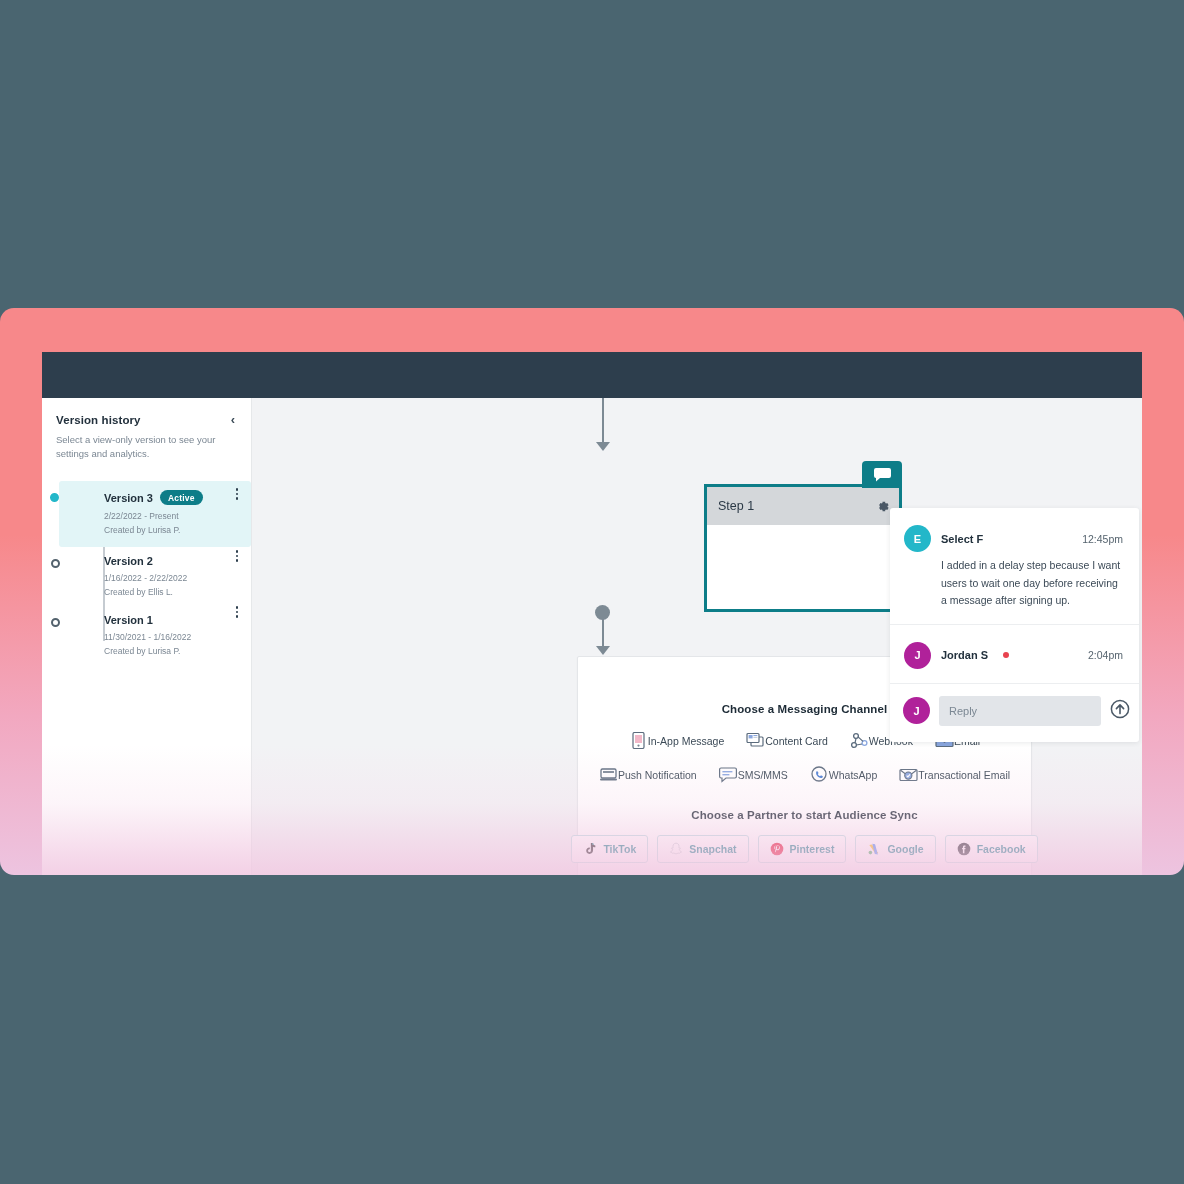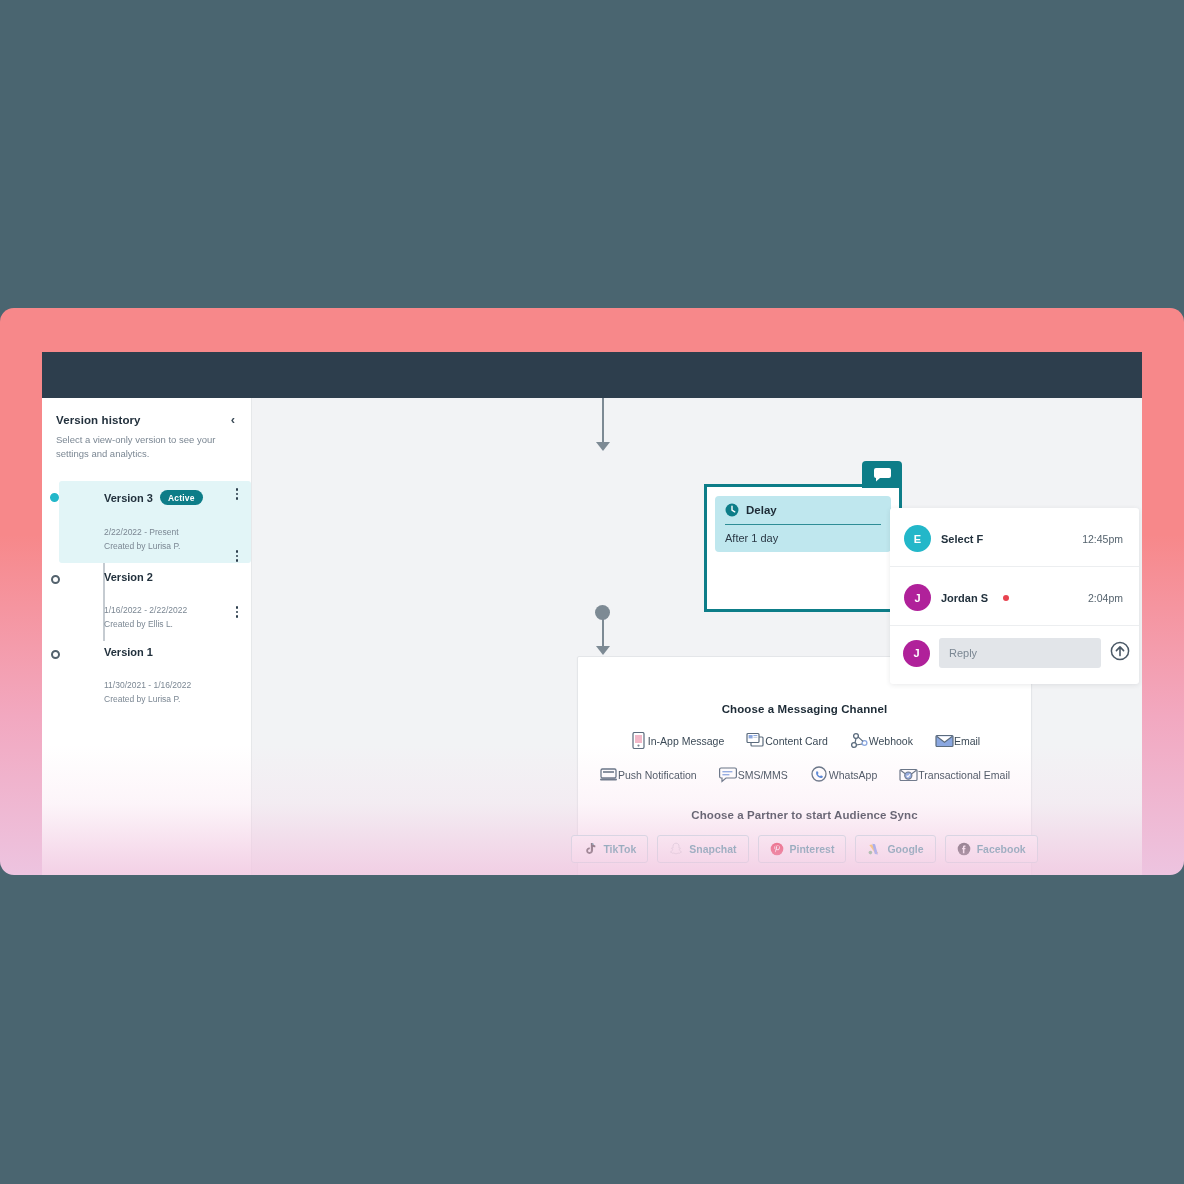--- a/index.html
+++ b/index.html
@@ -169,21 +169,21 @@
     font-weight: bold;
     padding: 2.5px 8px;
     border-radius: 9px;
     letter-spacing: .2px;
   }
 
   .v-meta {
     font-size: 8.5px;
     line-height: 12.5px;
     color: #7b8793;
-    margin-top: 21px;
+    margin-top: 5px;
   }
 
   .kebab {
     position: absolute;
     right: 8px;
     width: 12px;
     height: 14px;
     display: flex;
     flex-direction: column;
     justify-content: center;
@@ -539,31 +539,30 @@
         <div class="conn" style="left:350px; top:0px; height:46px;"></div>
         <div class="arrowhead" style="left:344px; top:44px;"></div>
 
         <div id="step-card">
           <div id="comment-badge">
             <svg width="17" height="14" viewBox="0 0 17 14">
               <path d="M2 0 H15 A2 2 0 0 1 17 2 V8 A2 2 0 0 1 15 10 H6 L2 13.5 V10 A2 2 0 0 1 0 8 V2 A2 2 0 0 1 2 0 Z" fill="#ffffff"></path>
             </svg>
           </div>
 
-
-          <div id="delay-box">
-            <div class="delay-title-line">
-              <svg width="14" height="14" viewBox="0 0 16 16">
-                <circle cx="8" cy="8" r="7.4" fill="#0d7d88"></circle>
-                <path d="M8 3.6v4.6l3.1 1.9" stroke="#ffffff" stroke-width="1.6" fill="none" stroke-linecap="round"></path>
+          <div id="step-header">
+            <span id="step-title">Step 1</span>
+            <span class="gear">
+              <svg width="15" height="15" viewBox="0 0 20 20">
+                <path fill="#4a5866" d="M10 6.4a3.6 3.6 0 1 0 0 7.2 3.6 3.6 0 0 0 0-7.2zm0 5.4a1.8 1.8 0 1 1 0-3.6 1.8 1.8 0 0 1 0 3.6z"></path>
+                <path fill="#4a5866" d="M18.2 11.6l-1.5-.85a6.9 6.9 0 0 0 0-1.5l1.5-.85-1.8-3.1-1.5.85a6.9 6.9 0 0 0-1.3-.75V3.7h-3.6v1.7c-.46.18-.9.43-1.3.75l-1.5-.85-1.8 3.1 1.5.85a6.9 6.9 0 0 0 0 1.5l-1.5.85 1.8 3.1 1.5-.85c.4.32.84.57 1.3.75v1.7h3.6v-1.7c.46-.18.9-.43 1.3-.75l1.5.85 1.8-3.1z"></path>
               </svg>
-              <span class="delay-title">Delay</span>
-            </div>
-            <div class="delay-value">After 1 day</div>
-          </div>
+            </span>
+          </div>
+
         </div>
 
         <div class="node-dot" style="left:343px; top:207px;"></div>
         <div class="conn" style="left:350px; top:214px; height:36px;"></div>
         <div class="arrowhead" style="left:344px; top:248px;"></div>
 
         <div id="channel-panel">
 
           <div class="panel-title">Choose a Messaging Channel</div>
 
@@ -707,20 +706,21 @@
         </div>
 
         <div id="comments-panel">
 
           <div class="comment">
             <div class="c-head">
               <span class="avatar" style="background:#23b7c9">E</span>
               <span class="c-name">Select F</span>
               <span class="c-time">12:45pm</span>
             </div>
+            <div class="c-body">I added in a delay step because I want users to wait one day before receiving a message after signing up.</div>
           </div>
 
           <div class="comment">
             <div class="c-head">
               <span class="avatar" style="background:#b0219a">J</span>
               <span class="c-name">Jordan S</span>
               <span class="unread-dot"></span>
               <span class="c-time">2:04pm</span>
             </div>
           </div>

